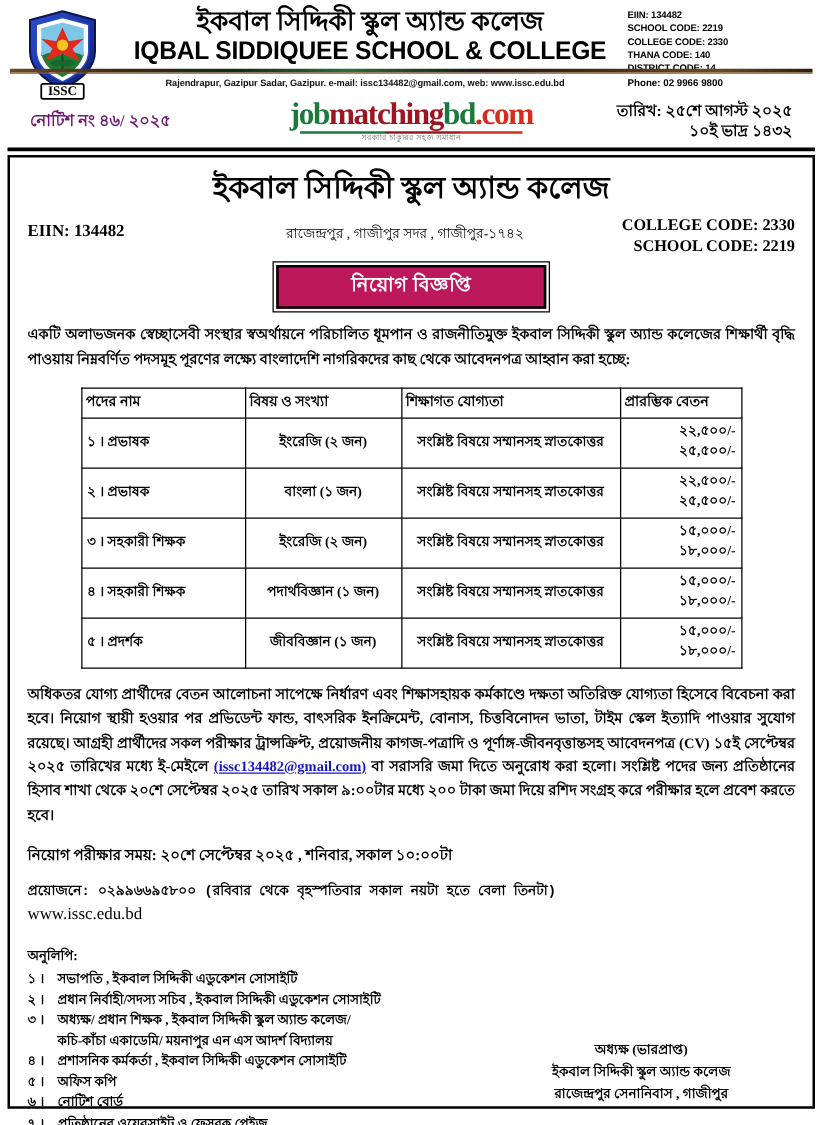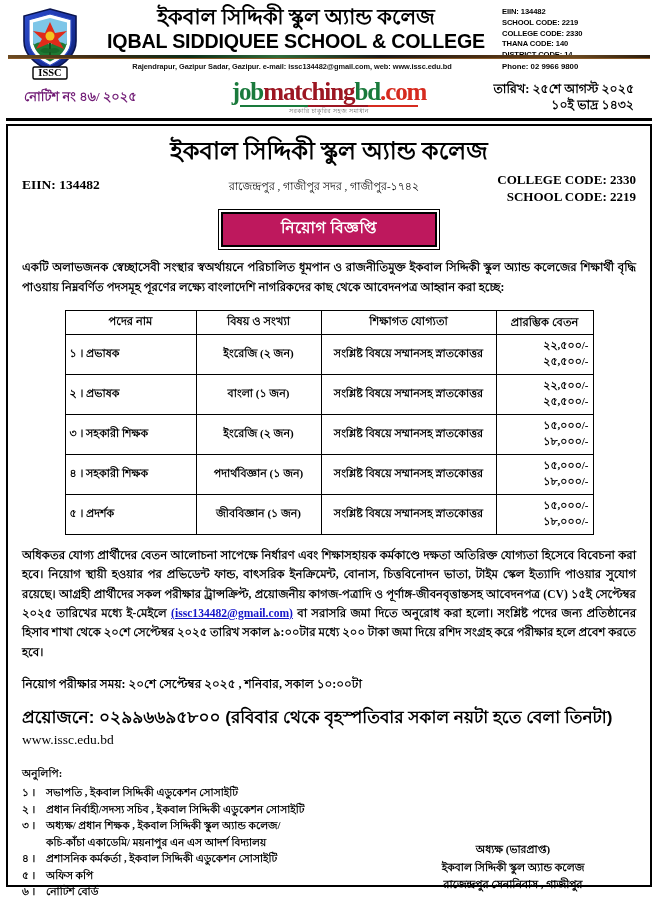--- a/index.html
+++ b/index.html
@@ -293,41 +293,41 @@
   table.jobs th, table.jobs td {
     border: 1.2px solid #000;
     font-family: "Liberation Serif", serif;
     font-weight: bold;
     color: #000;
     padding: 3px 4px;
     vertical-align: middle;
   }
   table.jobs th {
     font-size: 11.4px;
-    text-align: center;
+    text-align: left;
     height: 19px;
     padding: 2px 3px;
   }
   table.jobs td { font-size: 11px; height: 33px; }
   .c-post { width: 124px; text-align: left; padding-left: 8px; }
   .c-subj { width: 118px; text-align: center; }
   .c-qual { width: 168px; text-align: center; font-size: 10.2px; }
   .c-sal  { width: 90px;  text-align: right; padding-right: 8px; line-height: 1.45; }
 
   
   .ex-time {
     font-family: "Liberation Serif", serif;
     font-size: 12px;
     font-weight: bold;
     color: #000;
     margin-top: 13px;
   }
   .contact {
-    font-family: Liberation Sans, sans-serif;
-    font-size: 17px;
+    font-family: Liberation Mono, monospace;
+    font-size: 11px;
     font-weight: bold;
     color: #000;
     margin-top: 9px;
   }
   .weblink {
     font-family: "Liberation Serif", serif;
     font-size: 13.5px;
     color: #000;
     margin-top: 0;
   }

